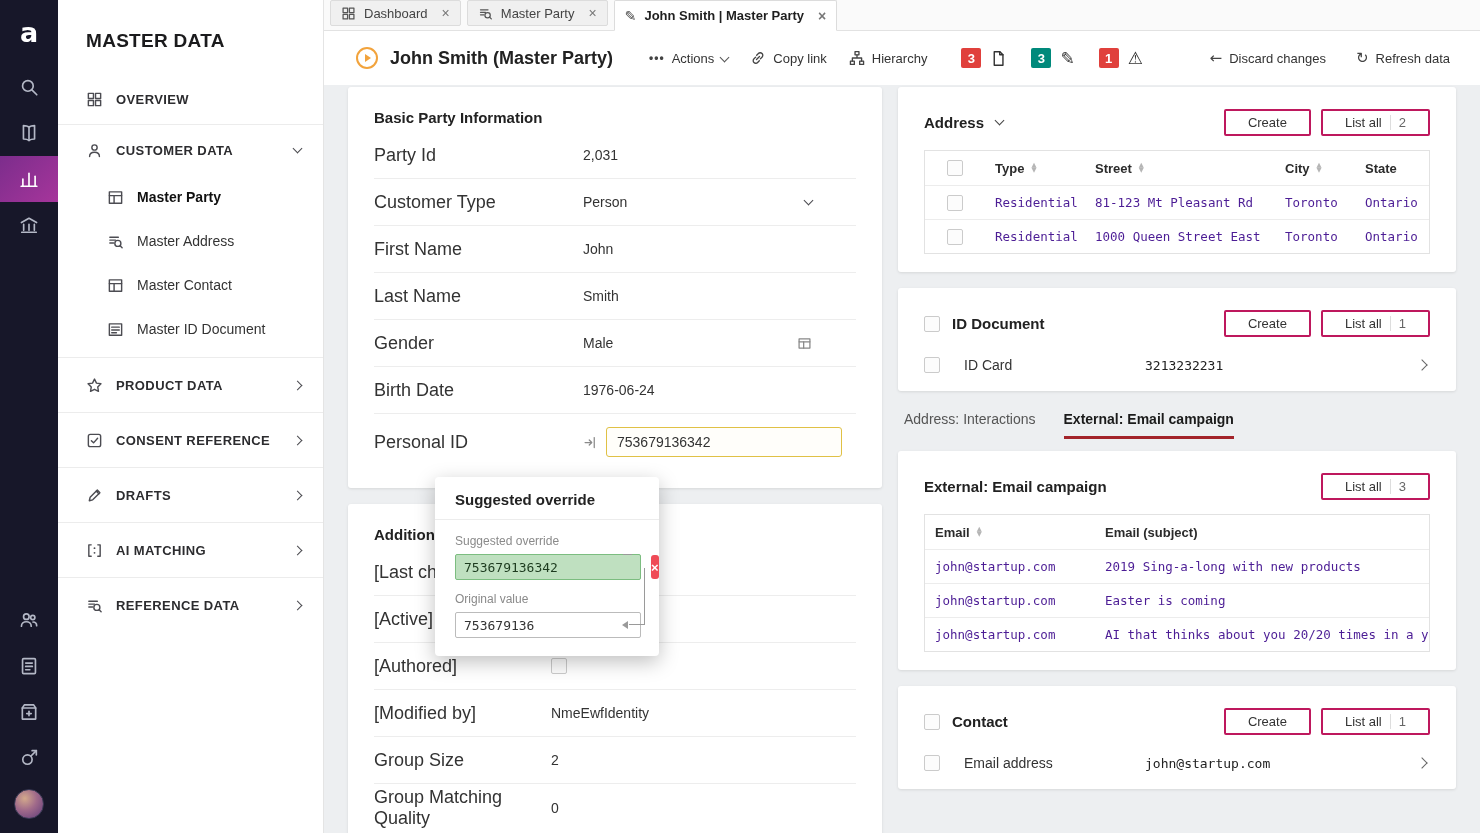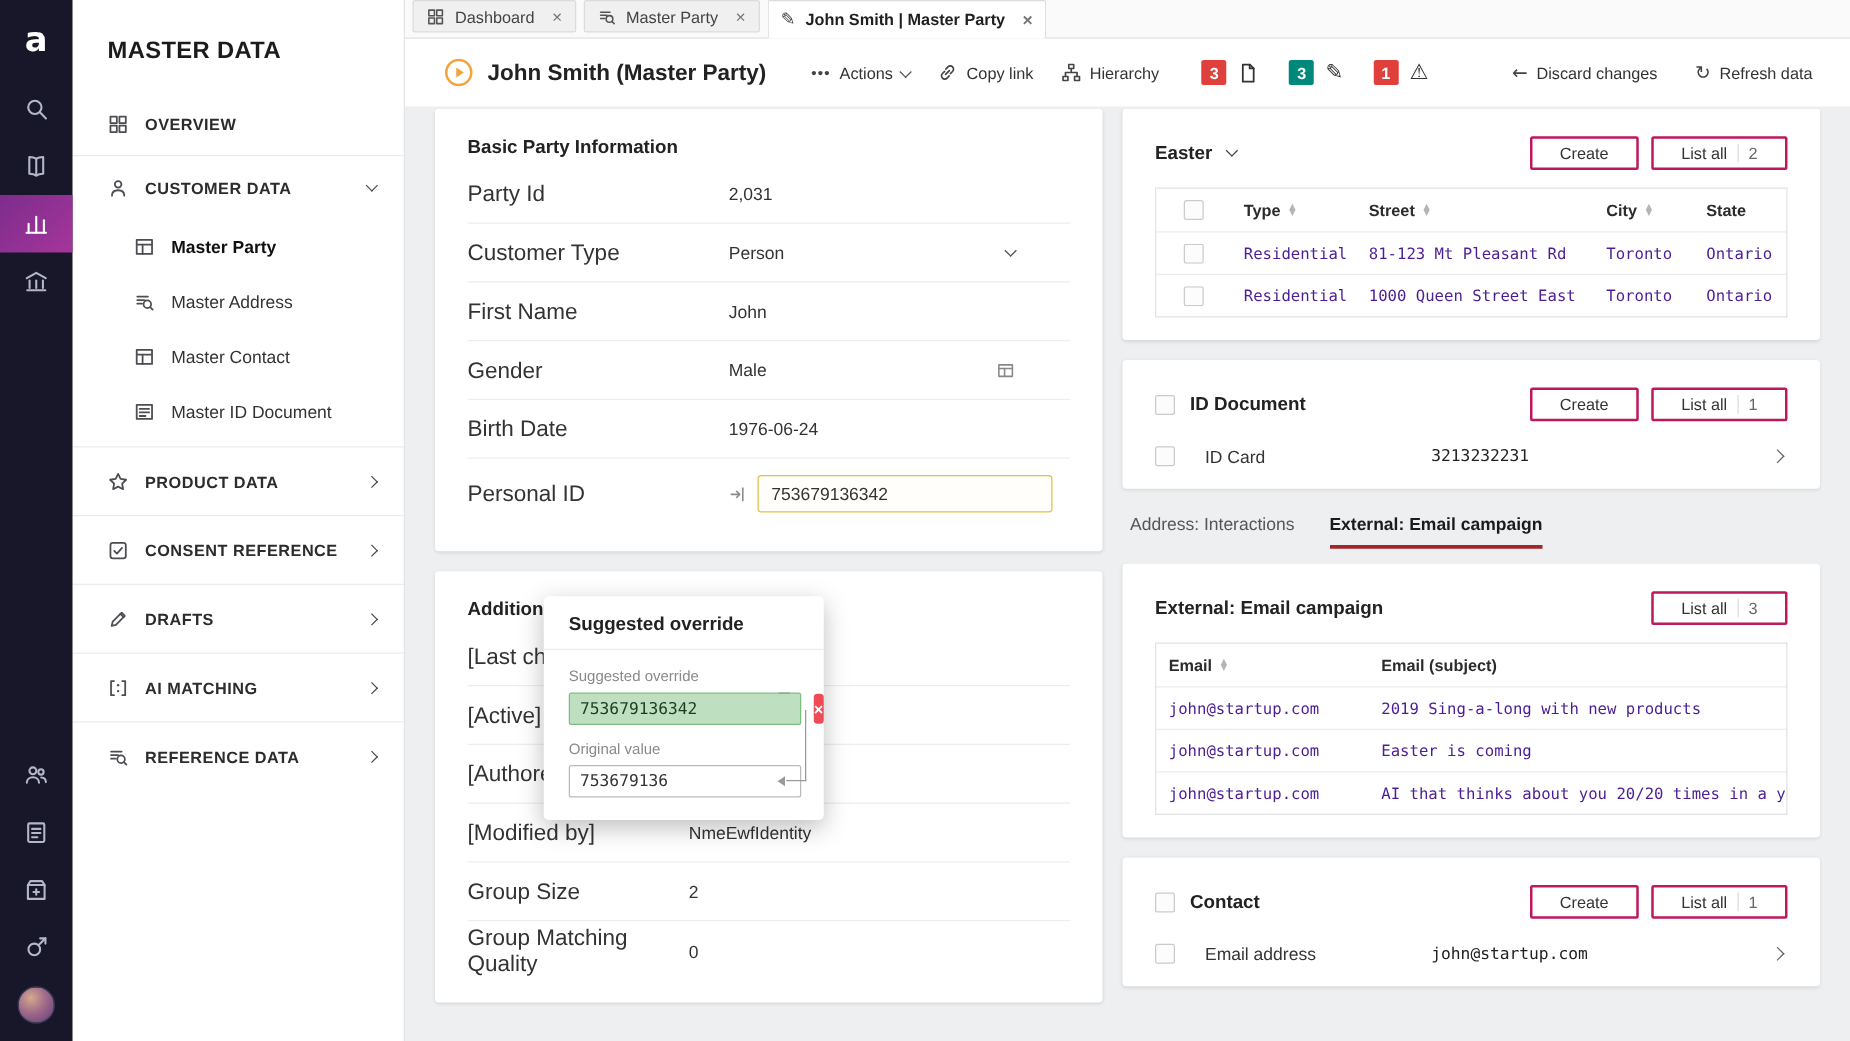--- a/index.html
+++ b/index.html
@@ -435,20 +435,24 @@
           <span class="fvalue">Person</span>
           <span class="right-ic">
               <span class="chv down"></span>
             </span>
         </div>
         <div class="frow">
           <span class="flabel">First Name</span>
           <span class="fvalue">John</span>
         </div>
         <div class="frow">
+          <span class="flabel">Last Name</span>
+          <span class="fvalue">Smith</span>
+        </div>
+        <div class="frow">
           <span class="flabel">Gender</span>
           <span class="fvalue">Male</span>
           <span class="right-ic">
             <svg viewBox="0 0 18 18">
                 <rect x="2.5" y="3.5" width="13" height="11"></rect>
                 <path d="M2.5 7h13"></path>
                 <path d="M8 7v7.5"></path>
               </svg>
           </span>
         </div>
@@ -496,21 +500,21 @@
           <span class="flabel">Group Matching Quality</span>
           <span class="fvalue">0</span>
         </div>
       </div>
     </div>
 
     <div class="col-right">
 
       <div class="card card-pad">
         <div class="chead">
-          <span class="card-title">Easter</span>
+          <span class="card-title">Address</span>
           <span class="chv down"></span>
           <span class="chead-btns">
             <button class="btn">Create</button>
             <button class="btn">
               <span>List all</span>
               <span class="cnt">2</span>
             </button>
           </span>
         </div>
         <div class="tbl">

